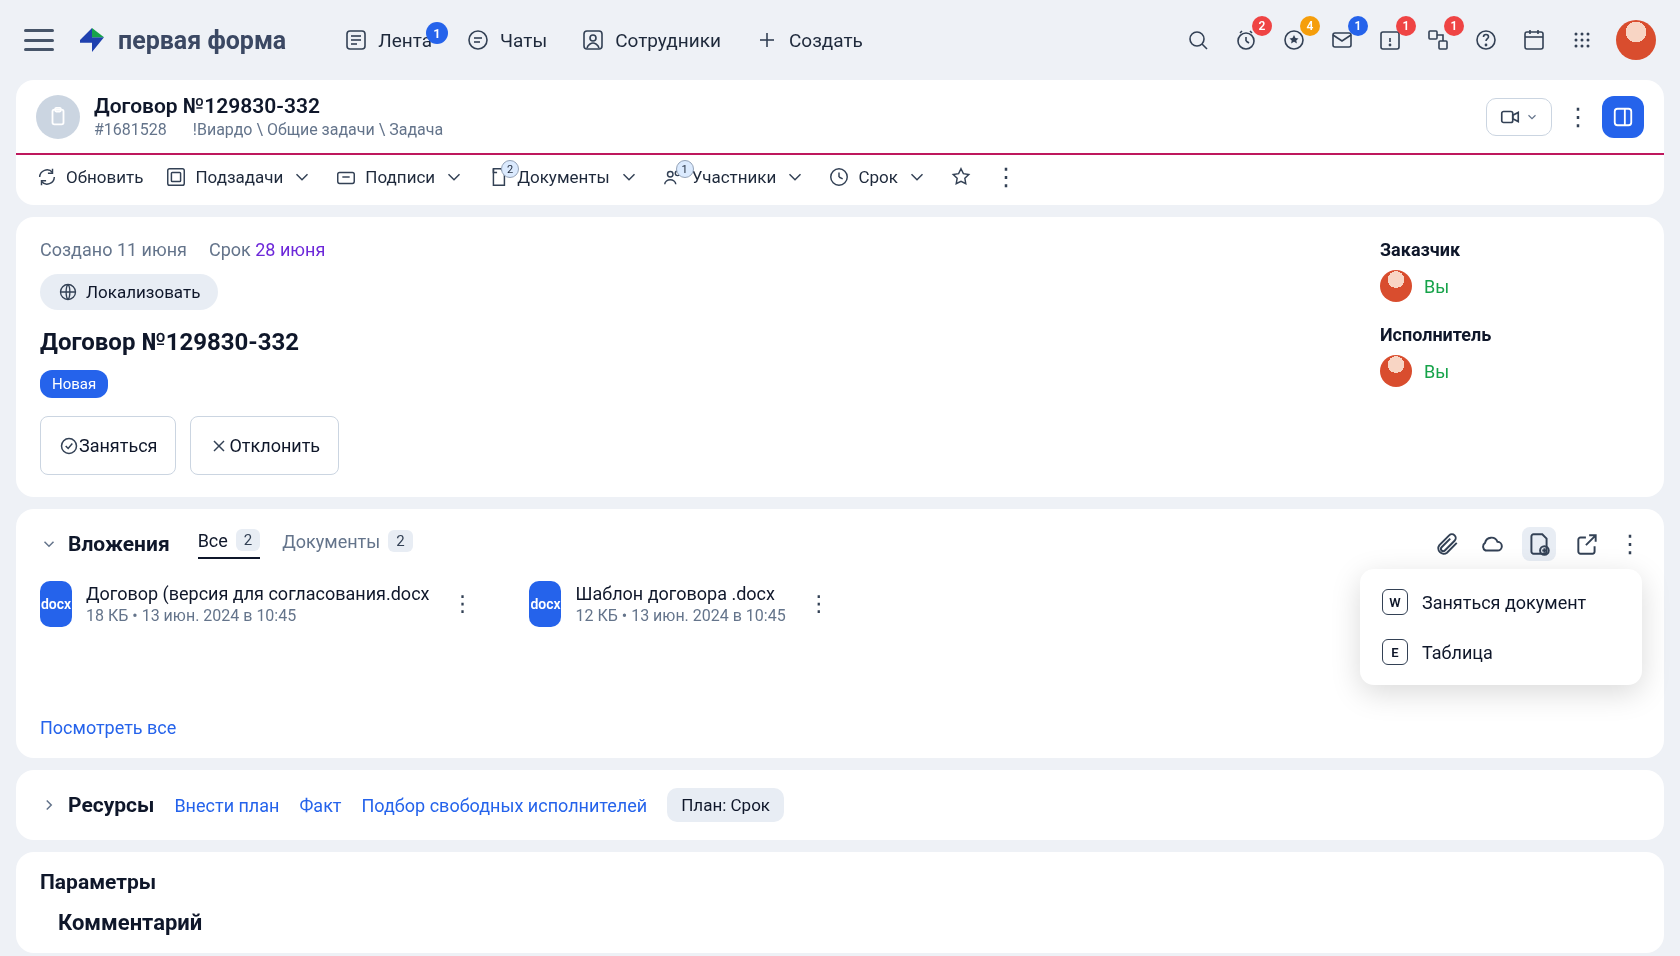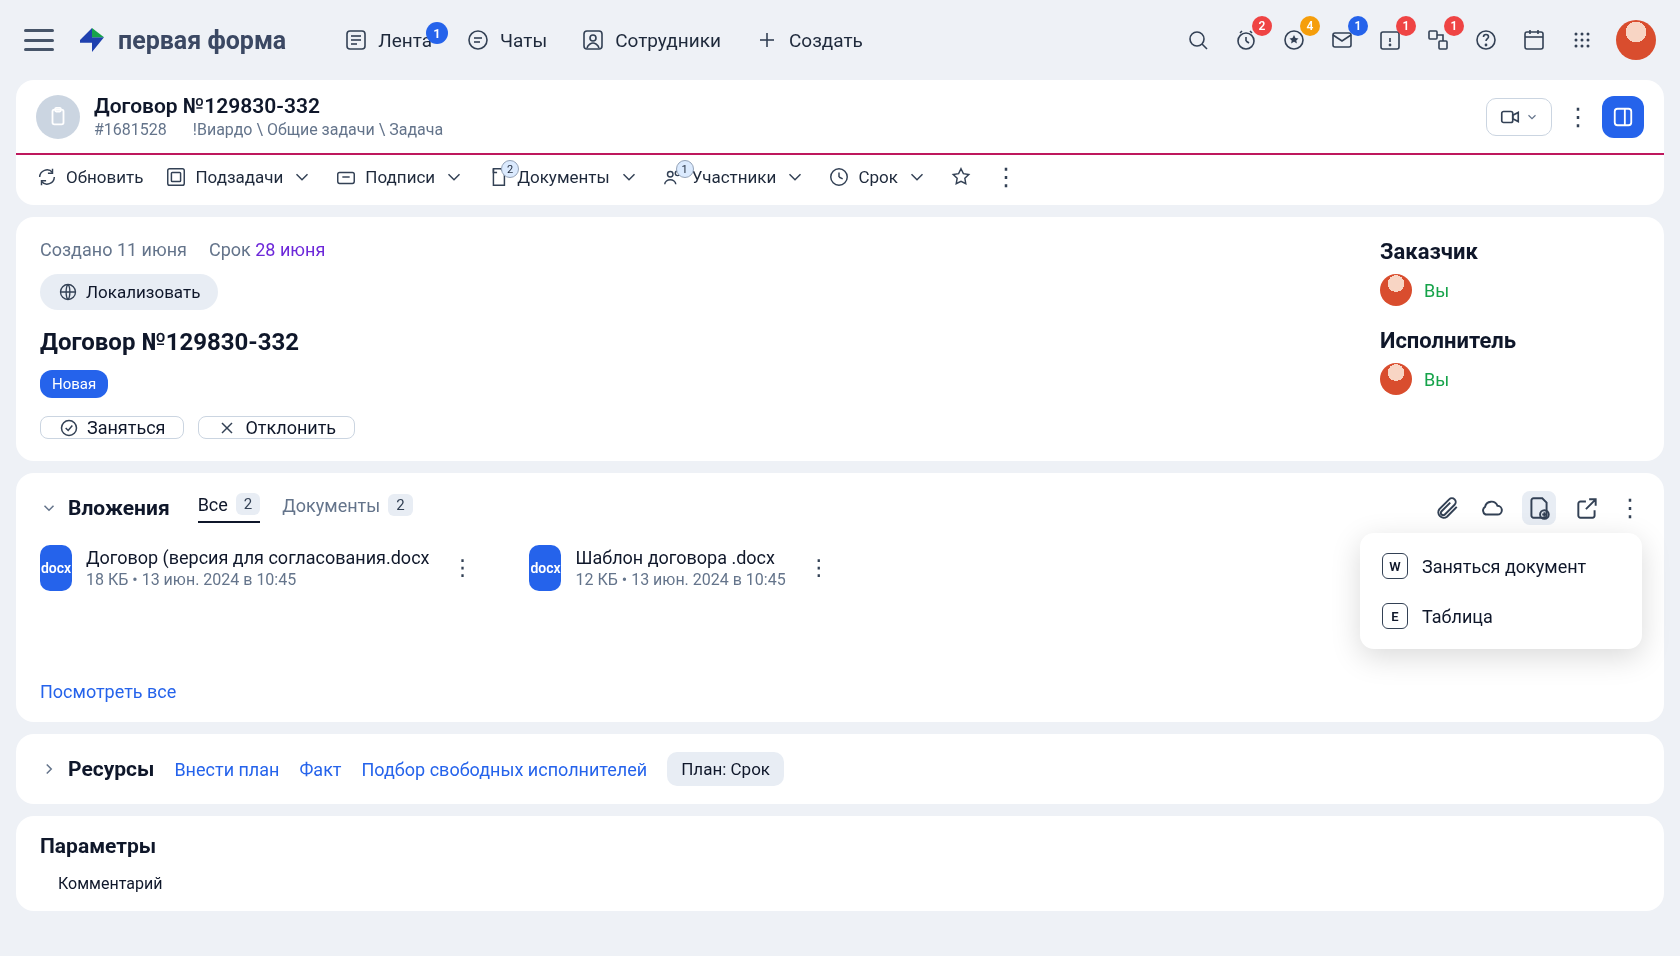--- a/index.html
+++ b/index.html
@@ -44,23 +44,23 @@
 
 
 .main-card { padding: 22px 24px; display: flex; gap: 40px; }
 .main-left { flex: 1; }
 .meta-row { display: flex; align-items: center; gap: 22px; font-size: 18px; color: #64748b; margin-bottom: 14px; }
 .meta-row .link { color: #6d28d9; }
 .loc-btn { display: inline-flex; align-items: center; gap: 8px; background: #e8edf4; border-radius: 22px; padding: 8px 18px; font-size: 17px; cursor: pointer; margin-bottom: 18px; }
 .big-title { font-size: 24px; font-weight: 700; margin-bottom: 14px; }
 .status-chip { display: inline-block; background: #2563eb; color: #fff; border-radius: 12px; padding: 5px 12px; font-size: 15px; margin-bottom: 18px; }
 .action-row { display: flex; gap: 14px; }
-.act-btn { display: flex; align-items: center; gap: 8px; border: 1px solid #cbd5e1; border-radius: 8px; padding: 0 18px; font-size: 18px; cursor: pointer; background: #fff; }
+.act-btn { display: flex; align-items: center; gap: 0; border: 1px solid #cbd5e1; border-radius: 8px; padding: 18px 18px; font-size: 18px; cursor: pointer; background: #fff; }
 .main-right { width: 260px; }
-.role-label { font-size: 22px; font-weight: 700; margin-bottom: 10px; }
+.role-label { font-size: 18px; font-weight: 700; margin-bottom: 10px; }
 .role-row { display: flex; align-items: center; gap: 12px; margin-bottom: 22px; }
 .role-row .avatar { width: 32px; height: 32px; }
 .you { color: #16a34a; font-size: 18px; }
 
 
 .attach-card { padding: 18px 24px 20px; position: relative; }
 .att-head { display: flex; align-items: center; gap: 18px; }
 .section-title { font-size: 21px; font-weight: 700; display: flex; align-items: center; gap: 10px; }
 .tabs { display: flex; gap: 22px; margin-left: 10px; }
 .tab { font-size: 18px; display: flex; align-items: center; gap: 8px; cursor: pointer; padding-bottom: 6px; color: #64748b; }
@@ -83,21 +83,21 @@
 .pop-item { display: flex; align-items: center; gap: 14px; padding: 12px 14px; font-size: 18px; cursor: pointer; border-radius: 8px; }
 .pop-icon { width: 26px; height: 26px; border: 1.5px solid #334155; border-radius: 6px; display: flex; align-items: center; justify-content: center; font-size: 13px; font-weight: 600; }
 
 
 .res-card { padding: 18px 24px; display: flex; align-items: center; gap: 20px; font-size: 18px; }
 .res-link { color: #2563eb; cursor: pointer; }
 .res-chip { background: #e8edf4; border-radius: 10px; padding: 7px 14px; font-size: 17px; }
 
 .param-card { padding: 18px 24px; }
 .param-card .ptitle { font-size: 21px; font-weight: 700; margin-bottom: 16px; }
-.param-card .pfield { font-size: 16px; font-weight: 400; padding-left: 18px; }
+.param-card .pfield { font-size: 22px; font-weight: 700; padding-left: 18px; }
 
 .vdots { font-size: 24px; color: #334155; cursor: pointer; line-height: 1; letter-spacing: -2px; }
 </style>
 </head>
 <body>
 
 <div class="topbar">
   <div class="hamburger">
       <span></span>
       <span></span>

